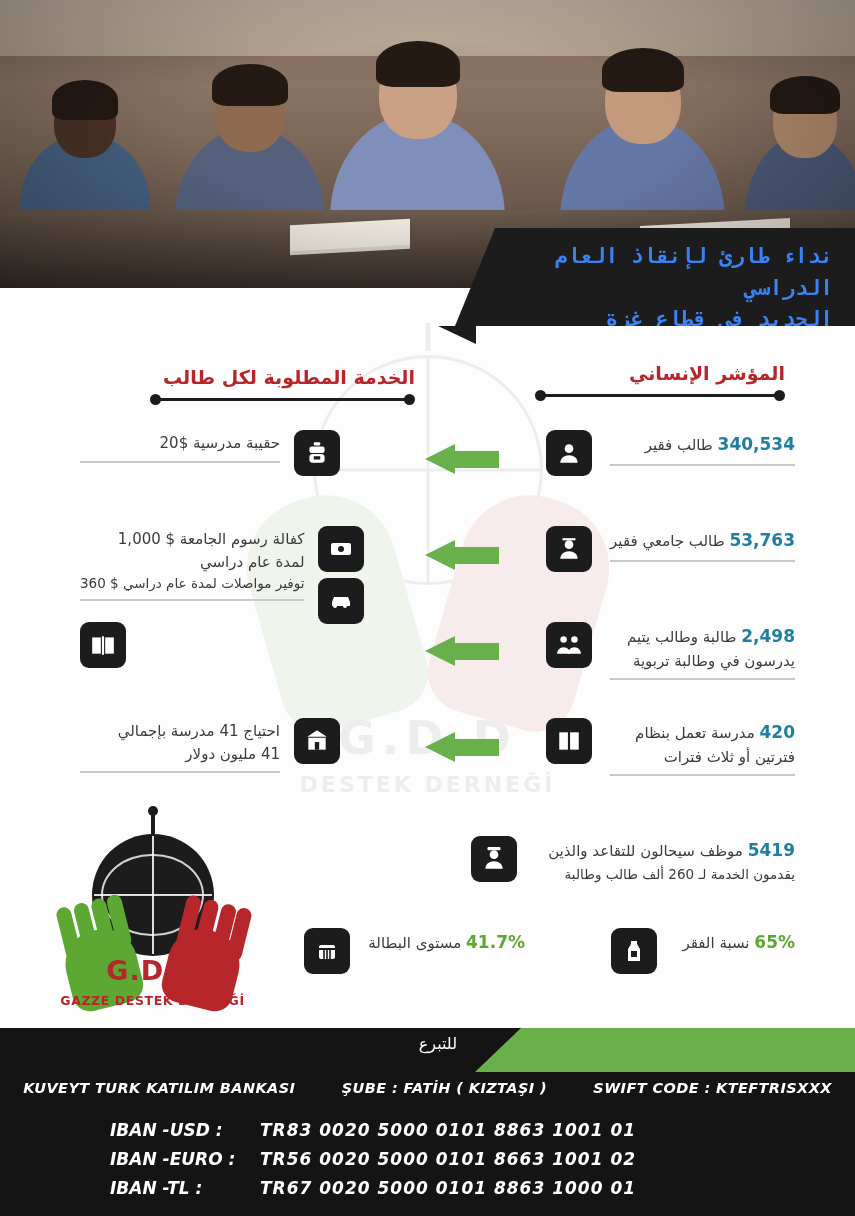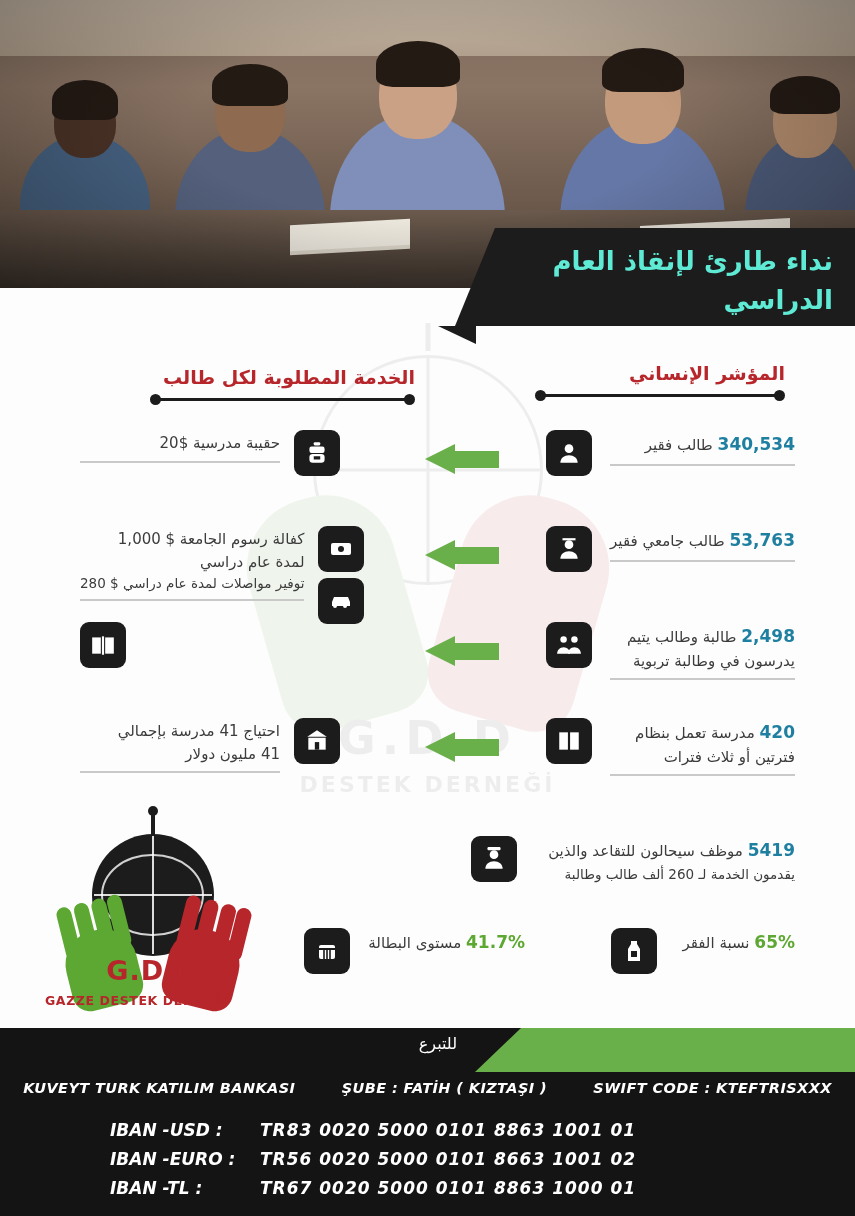--- a/index.html
+++ b/index.html
@@ -76,22 +76,23 @@
     background:#1c1c1c;
     clip-path: polygon(40px 0, 100% 0, 100% 100%, 0 100%);
     z-index: 5;
   }
   .title-banner .tb-inner {
     padding: 14px 22px 0 56px;
     text-align: right;
     direction: rtl;
   }
   .title-banner .tl {
-    color:#5eead4; font-size:26px; font-weight:bold; line-height:1.5;
+    color:#3b82f6; font-size:21px; font-weight:bold; line-height:1.5;
     letter-spacing:.2px;
+    font-family:Liberation Mono, monospace;
   }
   .banner-notch {
     position:absolute; top:326px; left:438px; width:38px; height:18px;
     background:#1c1c1c;
     clip-path: polygon(0 0, 100% 0, 100% 100%);
     z-index:4;
   }
 
   
   .watermark {
@@ -242,21 +243,21 @@
   .logo .hand-l .palm, .logo .hand-l .f { background:#5da832; }
   .logo .hand-r { right:18px; transform:rotate(14deg); }
   .logo .hand-r .palm, .logo .hand-r .f { background:#b6262b; }
   .logo .f1 { left:4px; }  .logo .f2 { left:22px; top:-6px; }
   .logo .f3 { left:40px; } .logo .f4 { left:56px; top:6px; }
   .logo .name {
     position:absolute; bottom:26px; left:0; width:100%; text-align:center;
     font-size:27px; font-weight:bold; color:#b6262b; letter-spacing:1px;
   }
   .logo .sub {
-    position:absolute; bottom:4px; left:0; width:100%; text-align:left;
+    position:absolute; bottom:4px; left:0; width:100%; text-align:center;
     font-size:12.5px; font-weight:bold; color:#b6262b; letter-spacing:.6px;
   }
 
   
   .footer {
     position:absolute; bottom:0; left:0; width:855px; height:188px;
     background:#141414; z-index:6;
   }
   .footer .green-wedge {
     position:absolute; top:0; right:0; width:380px; height:44px;
@@ -420,21 +421,21 @@
           </div>
           <div class="icon-box">
             <svg width="24" height="24" viewBox="0 0 24 24" fill="#fff">
                 <path d="M3 13l2-5h14l2 5v4h-3a2 2 0 0 1-4 0H8a2 2 0 0 1-4 0H3z"></path>
               </svg>
           </div>
         </div>
         <div class="srv-text" style="min-width:215px">
           <div class="srv-line">كفالة رسوم الجامعة $ 1,000</div>
           <div class="srv-line">لمدة عام دراسي</div>
-          <div class="srv-line" style="font-size:13.5px">توفير مواصلات لمدة عام دراسي $ 280</div>
+          <div class="srv-line" style="font-size:13.5px">توفير مواصلات لمدة عام دراسي $ 360</div>
           <div class="srv-rule"></div>
         </div>
       </div>
     </div>
 
     <div class="row">
       <div class="ind">
         <div class="icon-box">
           <svg width="26" height="26" viewBox="0 0 24 24" fill="#fff">
               <circle cx="7" cy="7" r="3"></circle>

